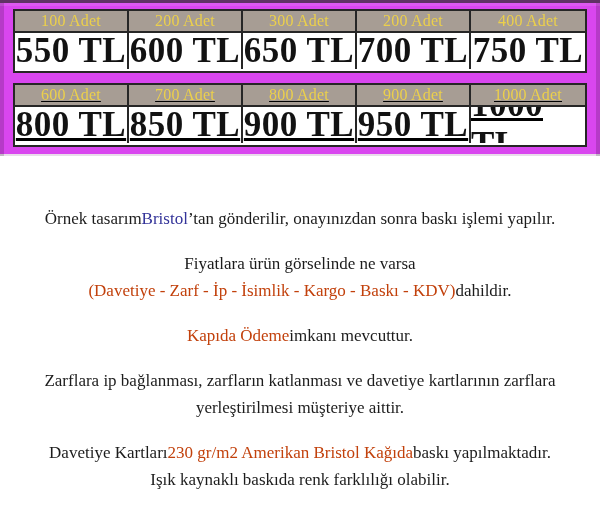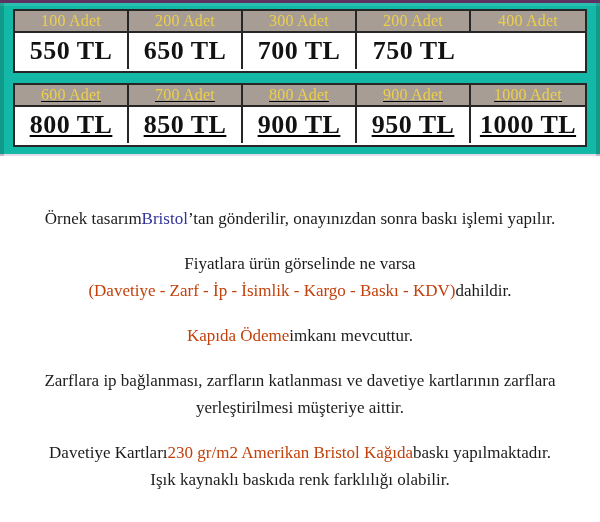--- a/index.html
+++ b/index.html
@@ -8,21 +8,21 @@
     background: #ffffff;
     font-family: "Liberation Serif", serif;
     overflow: hidden;
   }
   .page { position: relative; width: 600px; height: 522px; background: #ffffff; overflow: hidden; }
 
   
   .banner {
     position: relative;
     width: 600px; height: 156px;
-    background: #14b8a6;
+    background: #d946ef;
     box-shadow:
       inset 0 3px 0 #5f3264,
       inset 0 6px 0 rgba(255,255,255,0.10),
       inset 4px 0 0 rgba(0,0,0,0.16),
       inset -4px 0 0 rgba(0,0,0,0.16),
       inset 0 -2px 0 #e8dcea;
   }
   .price-table {
     position: absolute;
     left: 13px; width: 574px; height: 64px;
@@ -51,21 +51,21 @@
     overflow: hidden;
   }
   .qty-cell:last-child, .price-cell:last-child { border-right: none; }
   .qty-cell {
     color: #ecd04b;
     font-size: 16px;
     letter-spacing: 0.2px;
   }
   .price-cell {
     color: #121212;
-    font-size: 26px;
+    font-size: 35px;
     font-weight: bold;
     letter-spacing: 0.5px;
   }
 
   
   .notes {
     padding-top: 49px;
     color: #1c1c1c;
     font-size: 17px;
   }
@@ -89,20 +89,21 @@
     <div class="price-table t1">
       <div class="qty-row">
         <div class="qty-cell">100 Adet</div>
         <div class="qty-cell">200 Adet</div>
         <div class="qty-cell">300 Adet</div>
         <div class="qty-cell">200 Adet</div>
         <div class="qty-cell">400 Adet</div>
       </div>
       <div class="price-row">
         <div class="price-cell">550 TL</div>
+        <div class="price-cell">600 TL</div>
         <div class="price-cell">650 TL</div>
         <div class="price-cell">700 TL</div>
         <div class="price-cell">750 TL</div>
       </div>
     </div>
 
     <div class="price-table t2">
       <div class="qty-row">
         <div class="qty-cell">600 Adet</div>
         <div class="qty-cell">700 Adet</div>

